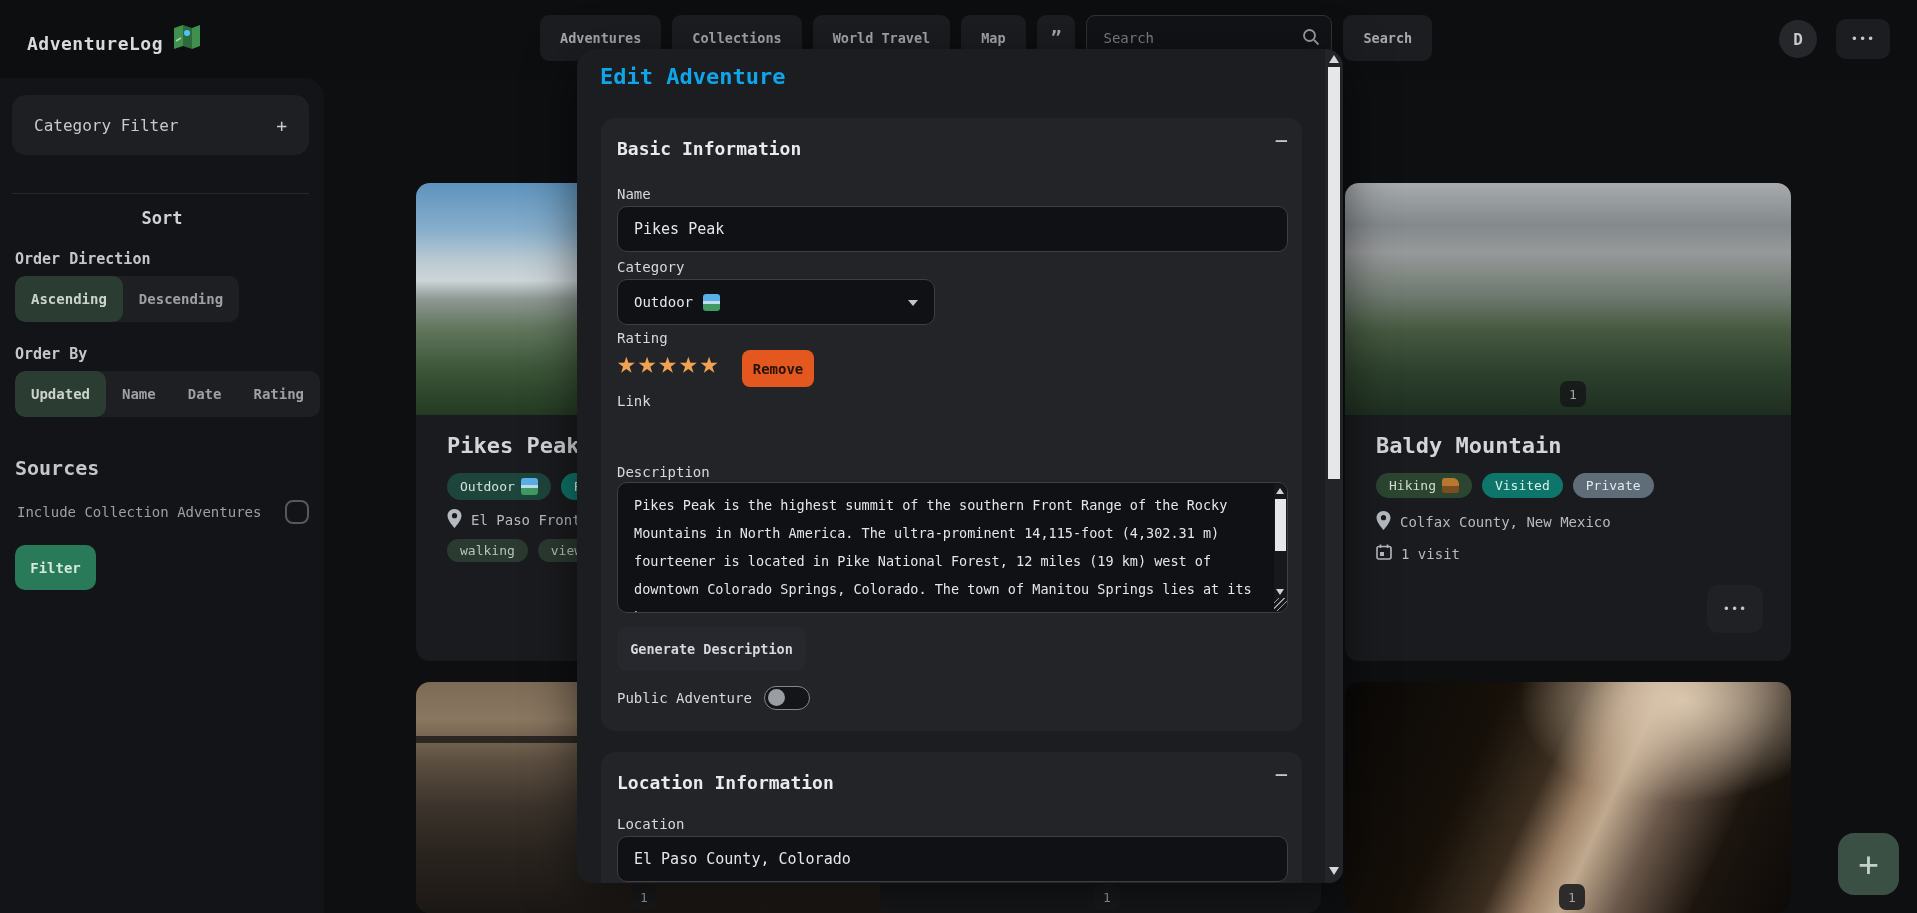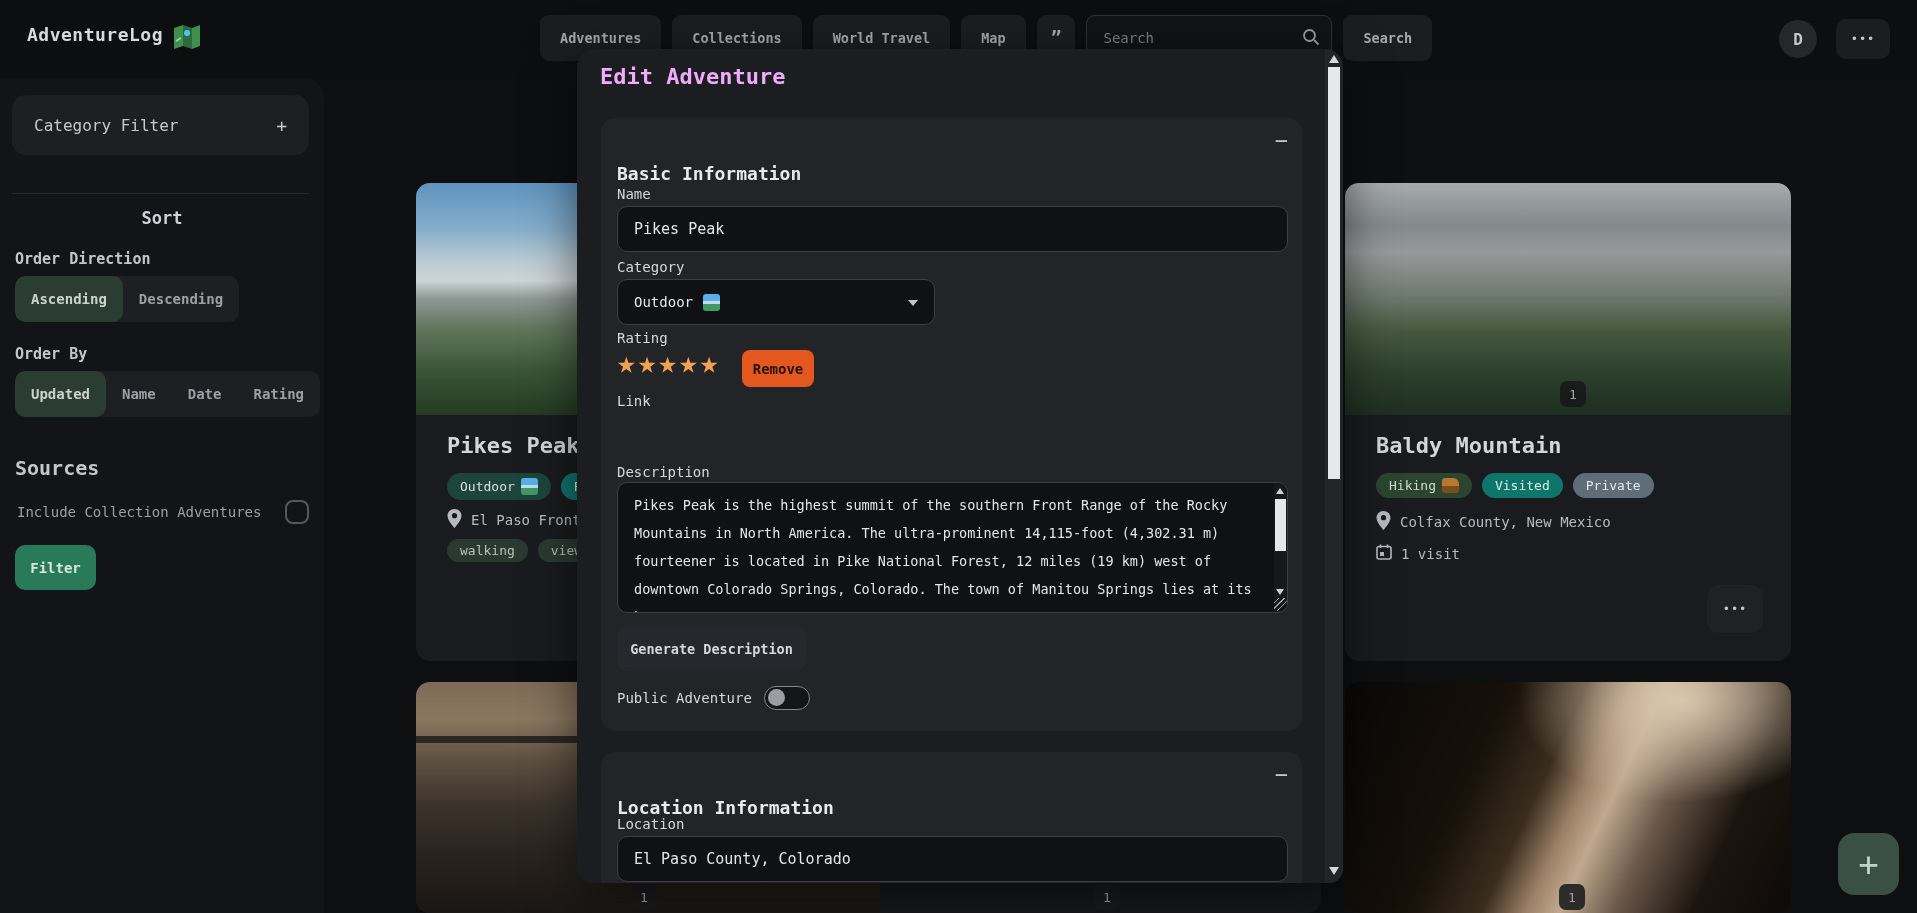--- a/index.html
+++ b/index.html
@@ -2,21 +2,21 @@
 <html><head>
 <meta charset="utf-8">
 <style>
   * { margin:0; padding:0; box-sizing:border-box; }
   html,body { width:1917px; height:913px; overflow:hidden; background:#0e0f11;
     font-family:"DejaVu Sans Mono", monospace; }
   #app { position:relative; width:1917px; height:913px; background:#0e0f11; }
 
   
   .navbar { position:absolute; left:0; top:0; width:1917px; height:78px; background:#0d0e10; z-index:2; }
-  .logo-wrap { position:absolute; left:27px; top:24px; display:flex; align-items:flex-start; gap:10px; }
+  .logo-wrap { position:absolute; left:27px; top:24px; display:flex; align-items:flex-end; gap:10px; }
   .logo-text { color:#d7dadc; font-size:18px; font-weight:bold; letter-spacing:.5px; }
   .nav-group { position:absolute; left:529px; top:15px; display:flex; gap:11px; align-items:center;padding-left:11px; }
   .nav-btn { height:46px; line-height:46px; padding:0 20px; background:#1c1d20; border:none;
     border-radius:9px; color:#a6aaaf; font-size:13.5px; font-weight:bold;
     font-family:inherit; cursor:pointer; white-space:nowrap; }
   .nav-search { position:relative; width:246px; height:46px; }
   .nav-search input { width:100%; height:100%; background:#121316; border:1px solid #303236;
     border-radius:9px; color:#c6c9cd; font-size:14px; font-family:inherit; padding:0 40px 0 16px; }
   .nav-search input::placeholder { color:#7d8187; }
   .nav-search .mag { position:absolute; right:12px; top:13px; }
@@ -85,23 +85,23 @@
 
   .emoji-chip { display:inline-block; font-size:0; color:transparent; border-radius:3px; overflow:hidden; }
   .chip-landscape { width:17px; height:17px;
     background:linear-gradient(180deg,#59b0e8 0 44%,#c3dcec 44% 58%,#3f9b62 58% 100%); }
   .chip-boot { width:17px; height:15px; border-radius:3px 6px 3px 3px;
     background:linear-gradient(180deg,#b9782f 0 55%,#7a4e1e 55% 100%); }
 
   
   .modal { position:absolute; left:577px; top:49px; width:766px; height:834px; background:#1c1d20;
     border-radius:18px 18px 14px 14px; z-index:10; box-shadow:0 12px 50px rgba(0,0,0,.55); overflow:hidden; }
-  .modal-title { position:absolute; left:23px; top:15px; color:#f0abfc; font-size:22px; font-weight:bold; }
+  .modal-title { position:absolute; left:23px; top:15px; color:#0ea5e9; font-size:22px; font-weight:bold; }
   .section-card { position:absolute; left:24px; width:701px; background:#232428; border-radius:14px; }
-  .section-head { position:absolute; left:16px; top:20px; color:#e8eaec; font-size:18px; font-weight:bold;margin-top:25px; }
+  .section-head { position:absolute; left:16px; top:20px; color:#e8eaec; font-size:18px; font-weight:bold; }
   .collapse-btn { position:absolute; right:14px; top:10px; background:transparent; border:none;
     color:#c3c6ca; font-size:22px; font-family:inherit; cursor:pointer; }
   .f-label { position:absolute; left:16px; color:#d6d9dc; font-size:14px; }
   .f-input { position:absolute; left:16px; width:671px; height:46px; background:#101114;
     border:1px solid #3d3f44; border-radius:10px; color:#e4e6e9; font-size:15px;
     font-family:inherit; padding:0 16px; }
   .f-select { position:absolute; left:16px; width:318px; height:46px; background:#101114;
     border:1px solid #3d3f44; border-radius:10px; color:#e4e6e9; font-size:14px;
     display:flex; align-items:center; gap:10px; padding:0 16px; cursor:pointer; }
   .f-select .arrow { position:absolute; right:16px; top:20px; width:0; height:0;

